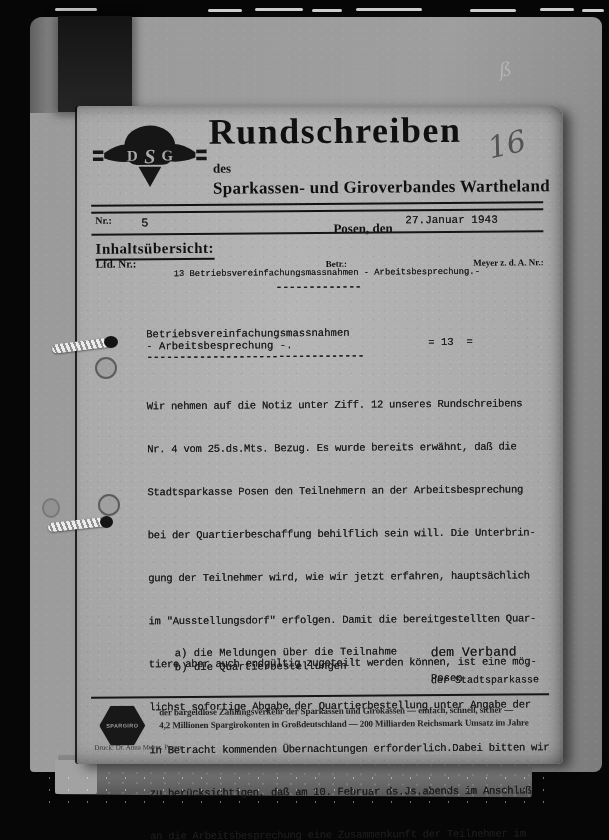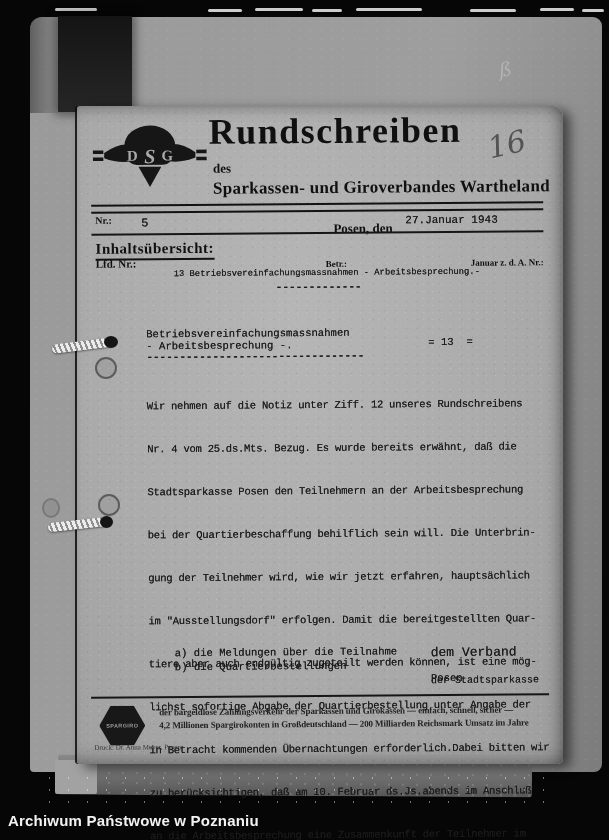--- a/index.html
+++ b/index.html
@@ -125,21 +125,21 @@
       <div class="abs serif-b" style="left:20px;top:107px;font-size:10px">Nr.:</div>
       <div class="abs mono" style="left:66px;top:109px;font-size:12px">5</div>
       <div class="abs serif-b" style="left:258px;top:115px;font-size:13px">Posen, den</div>
       <div class="abs mono" style="left:330px;top:109px;font-size:11px">27.Januar 1943</div>
 
       <div class="abs rule-single" style="left:16px;top:126px;width:452px"></div>
 
       <div class="abs serif-b" style="left:20px;top:133px;font-size:15px;letter-spacing:.5px;border-bottom:2.5px solid #111;padding-bottom:1px">Inhaltsübersicht:</div>
       <div class="abs serif-b" style="left:20px;top:150px;font-size:11px">Lfd. Nr.:</div>
       <div class="abs serif-b" style="left:250px;top:153px;font-size:9px">Betr.:</div>
-      <div class="abs serif-b" style="right:18px;top:153px;font-size:9px">Januar z. d. A. Nr.:</div>
+      <div class="abs serif-b" style="right:18px;top:153px;font-size:9px">Meyer z. d. A. Nr.:</div>
       <div class="abs mono" style="left:98px;top:162px;font-size:8.8px">13 Betriebsvereinfachungsmassnahmen - Arbeitsbesprechung.-</div>
       <div class="abs mono" style="left:200px;top:175px;font-size:11px;font-weight:bold">-------------</div>
 
       <div class="abs mono" style="left:70px;top:221px;font-size:10.6px">Betriebsvereinfachungsmassnahmen</div>
       <div class="abs mono" style="left:352px;top:231px;font-size:10.6px">= 13  =</div>
       <div class="abs mono" style="left:70px;top:233px;font-size:10.6px">- Arbeitsbesprechung -.</div>
       <div class="abs mono" style="left:70px;top:244px;font-size:11px;font-weight:bold">---------------------------------</div>
 
       <div class="abs mono body-block" style="left:70px;top:263px">
         <div>Wir nehmen auf die Notiz unter Ziff. 12 unseres Rundschreibens</div>
@@ -185,15 +185,14 @@
   <div class="lace" style="left:52px;top:341px;width:62px;transform:rotate(-7deg)"></div>
   <div class="hole-dark" style="left:104px;top:336px;width:14px;height:12px"></div>
   <div class="hole-ring" style="left:95px;top:357px"></div>
   <div class="hole-ring" style="left:98px;top:494px"></div>
   <div class="hole-ring" style="left:42px;top:498px;width:14px;height:16px;border-color:#787878"></div>
   <div class="lace" style="left:48px;top:520px;width:60px;transform:rotate(-6deg)"></div>
   <div class="hole-dark" style="left:100px;top:516px;width:13px;height:12px"></div>
 
   <div class="bottom-specks"></div>
 
-  <div class="watermark">Archiwum Państwowe w Poznaniu</div>
 
 </div>
 
 </body></html>

